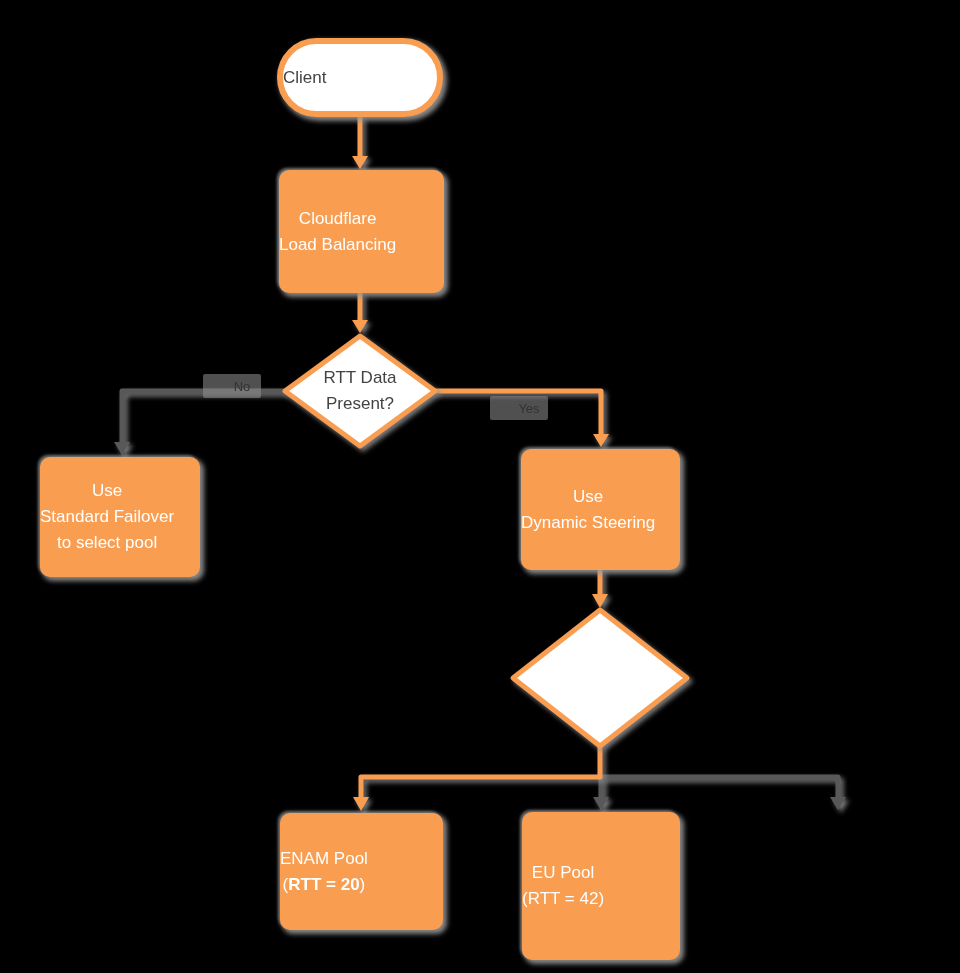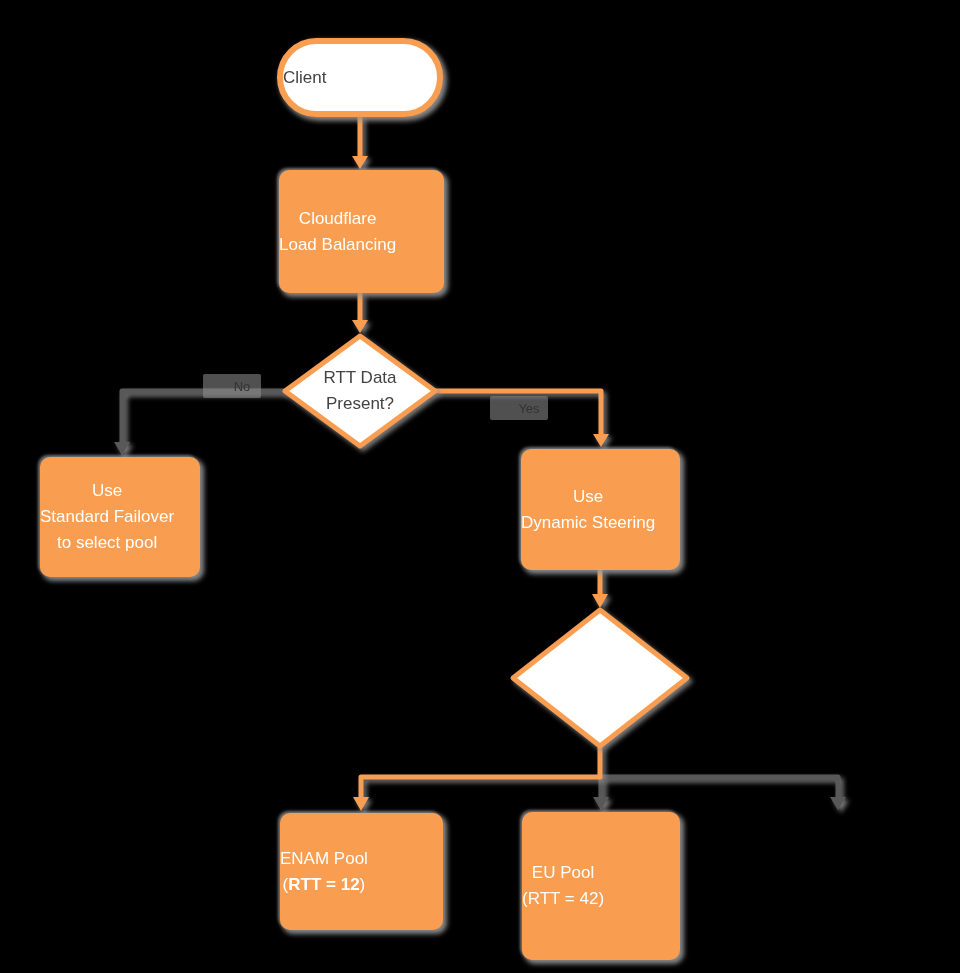--- a/index.html
+++ b/index.html
@@ -126,21 +126,21 @@
   </div>
 
   <div class="node node-orange" style="left:521px;top:449px;width:159px;height:121px;">
     <div class="node-label">Use
 Dynamic Steering</div>
   </div>
 
   <div class="node node-orange" style="left:280px;top:813px;width:163px;height:117px;">
     <div>
       <span>ENAM Pool</span><br>
-      <span><span>(</span><span class="bold">RTT = 12</span><span>)</span></span>
+      <span><span>(</span><span class="bold">RTT = 20</span><span>)</span></span>
     </div>
   </div>
 
   <div class="node node-orange" style="left:522px;top:812px;width:158px;height:148px;">
     <div class="node-label">EU Pool
 (RTT = 42)</div>
   </div>
 
 
   <div class="diamond-text" style="left:285px;top:363px;width:150px;height:56px;">

